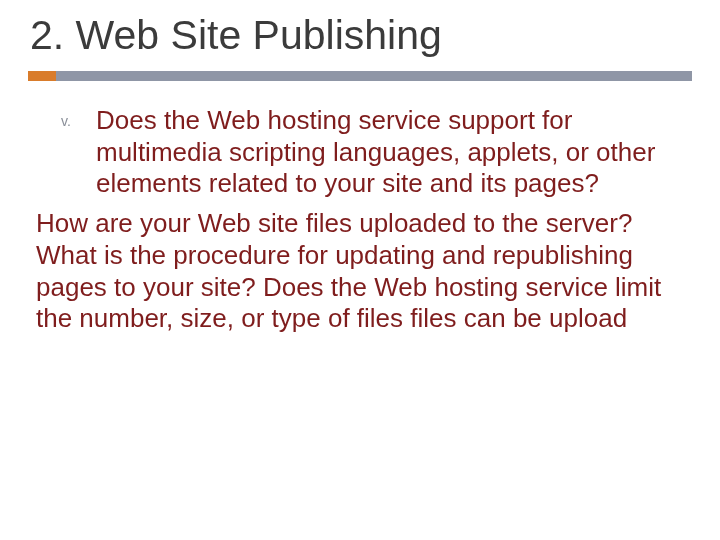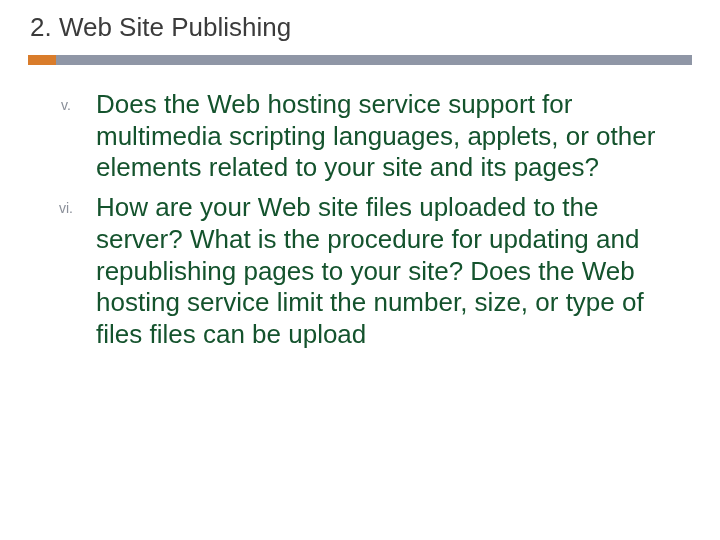--- a/index.html
+++ b/index.html
@@ -10,21 +10,21 @@
     font-family: Arial, Helvetica, sans-serif;
     color: #000;
     overflow: hidden;
   }
   .slide {
     width: 100%;
     height: 100%;
     padding: 12px 28px 20px 28px;
   }
   .title {
-    font-size: 26px;
+    font-size: 41px;
     font-weight: 400;
     color: #3b3b3b;
     margin-bottom: 12px;
     padding-left: 2px;
   }
   .rule-wrap {
     display: flex;
     align-items: stretch;
     height: 10px;
     margin-bottom: 24px;
@@ -49,36 +49,35 @@
     flex-shrink: 0;
     font-size: 14px;
     color: #8a8f99;
     text-align: center;
     padding-top: 8px;
   }
   .content {
     flex: 1;
     font-size: 26px;
     line-height: 1.22;
-    color: #14532d;
+    color: #7f1d1d;
     padding-right: 10px;
   }
 </style>
 </head>
 <body>
 
 <div class="slide">
   <h1 class="title">2. Web Site Publishing</h1>
   <div class="rule-wrap">
     <div class="rule-accent"></div>
     <div class="rule-main"></div>
   </div>
   <div class="list">
     <div class="item">
       <div class="marker">v.</div>
       <div class="content">Does the Web hosting service support for multimedia scripting languages, applets, or other elements related to your site and its pages?</div>
     </div>
     <div class="item">
-      <div class="marker">vi.</div>
       <div class="content">How are your  Web site files uploaded to the server? What is the procedure for updating and republishing pages to your site? Does the Web hosting service limit the number, size, or type of files files can be upload</div>
     </div>
   </div>
 </div>
 
 </body></html>

